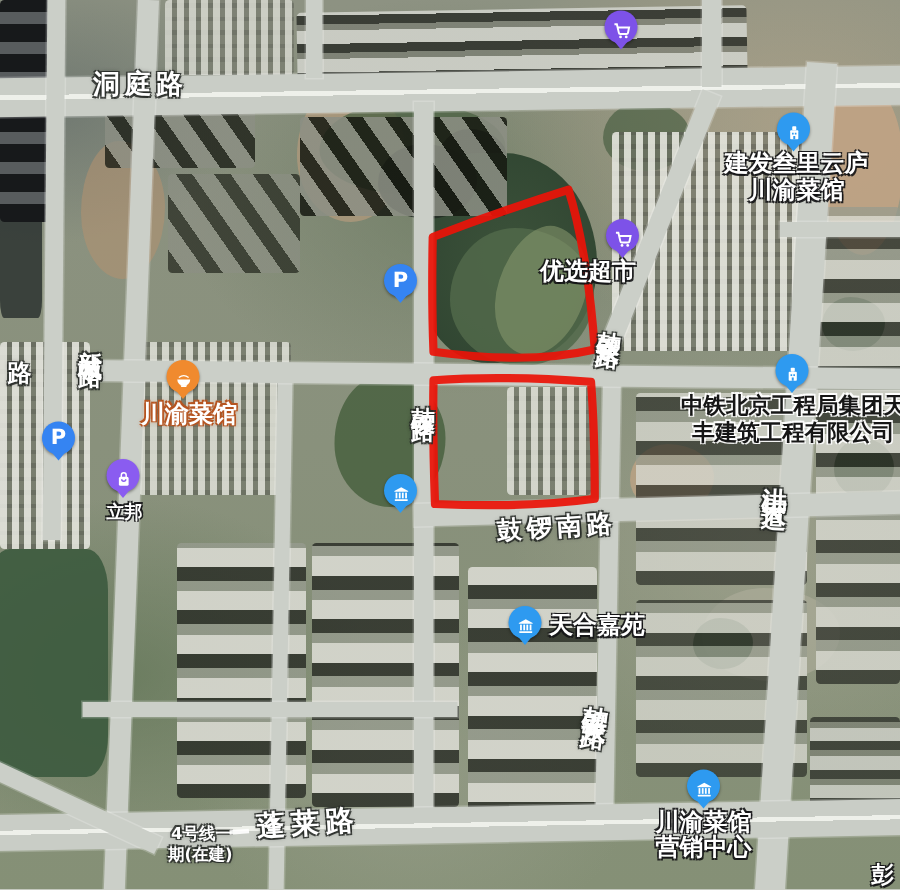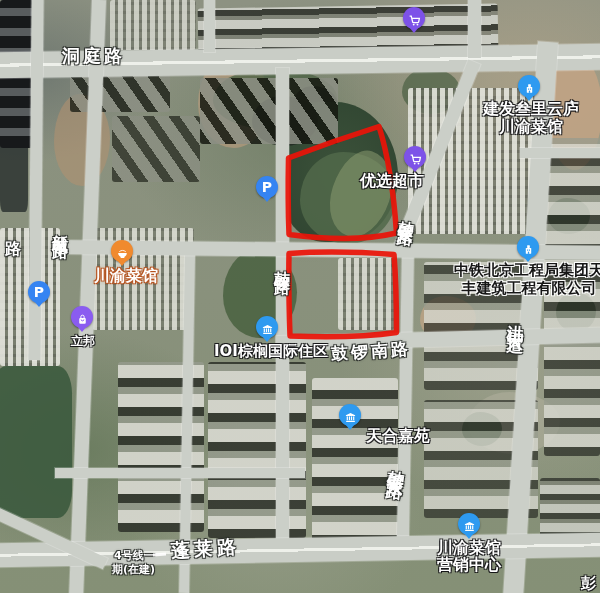--- a/index.html
+++ b/index.html
@@ -202,21 +202,20 @@
       <svg viewBox="0 0 24 24" width="13" height="13" fill="#fff">
           <path d="M12 3.5l8.5 4.5v1h-17V8z"></path>
           <rect x="5" y="10" width="2.2" height="7"></rect>
           <rect x="9" y="10" width="2.2" height="7"></rect>
           <rect x="12.8" y="10" width="2.2" height="7"></rect>
           <rect x="16.8" y="10" width="2.2" height="7"></rect>
           <rect x="4" y="18" width="16" height="2.4" rx=".6"></rect>
         </svg>
     </span>
   </div>
-  <div class="lbl poi ctr" style="left:271px;top:342px;font-size:15px;">IOI棕榈国际住区</div>
 
   <div class="pin" style="--c:#2e9af0;left:517px;top:236px;">
     <span class="glyph">
       <svg viewBox="0 0 24 24" width="13" height="13" fill="#fff">
           <rect x="7" y="9" width="10" height="11" rx="1"></rect>
           <rect x="9.5" y="4" width="5" height="5" rx="1"></rect>
           <rect x="9.3" y="12" width="2" height="2.2" fill="#2e9af0"></rect>
           <rect x="12.7" y="12" width="2" height="2.2" fill="#2e9af0"></rect>
           <rect x="10.8" y="16" width="2.4" height="4" fill="#2e9af0"></rect>
         </svg>
@@ -230,21 +229,21 @@
       <svg viewBox="0 0 24 24" width="13" height="13" fill="#fff">
           <path d="M12 3.5l8.5 4.5v1h-17V8z"></path>
           <rect x="5" y="10" width="2.2" height="7"></rect>
           <rect x="9" y="10" width="2.2" height="7"></rect>
           <rect x="12.8" y="10" width="2.2" height="7"></rect>
           <rect x="16.8" y="10" width="2.2" height="7"></rect>
           <rect x="4" y="18" width="16" height="2.4" rx=".6"></rect>
         </svg>
     </span>
   </div>
-  <div class="lbl poi" style="left:366px;top:426px;font-size:16px;">天合嘉苑</div>
+  <div class="lbl poi" style="left:366px;top:407px;font-size:16px;">天合嘉苑</div>
 
   <div class="pin" style="--c:#2e9af0;left:458px;top:513px;">
     <span class="glyph">
       <svg viewBox="0 0 24 24" width="13" height="13" fill="#fff">
           <path d="M12 3.5l8.5 4.5v1h-17V8z"></path>
           <rect x="5" y="10" width="2.2" height="7"></rect>
           <rect x="9" y="10" width="2.2" height="7"></rect>
           <rect x="12.8" y="10" width="2.2" height="7"></rect>
           <rect x="16.8" y="10" width="2.2" height="7"></rect>
           <rect x="4" y="18" width="16" height="2.4" rx=".6"></rect>

